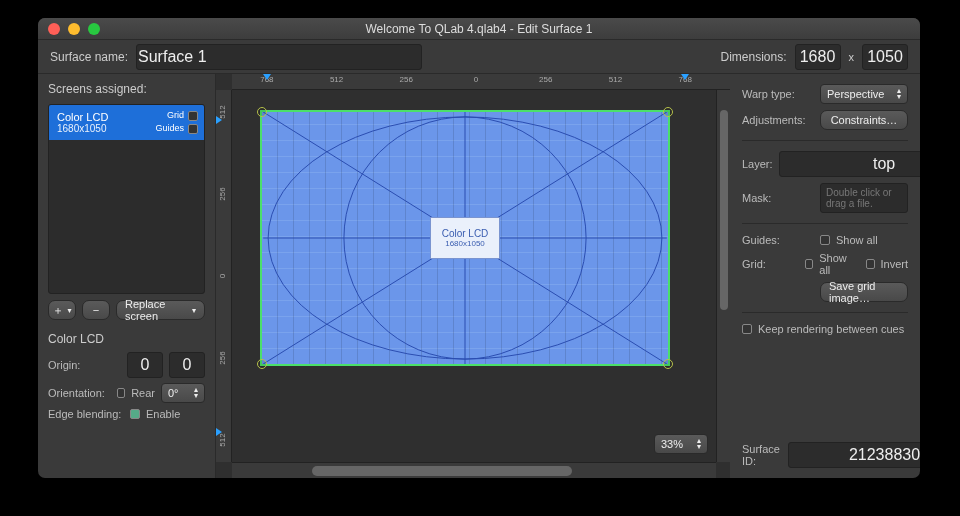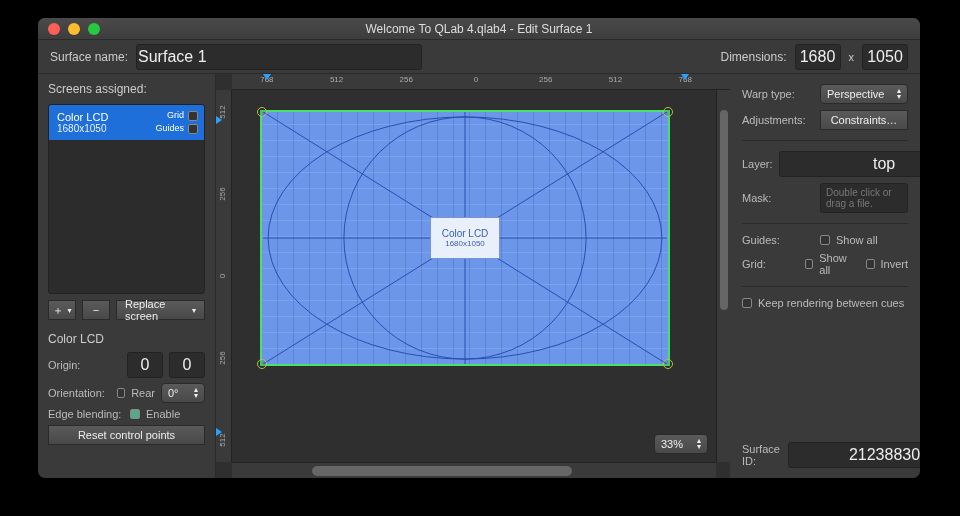--- a/index.html
+++ b/index.html
@@ -20,21 +20,21 @@
 .body { flex:1; display:flex; overflow:hidden; }
 .left { width: 178px; padding: 8px 10px; display:flex; flex-direction:column; gap:6px; border-right:1px solid #2a2a2a; }
 .left h4 { font-size:12px; color:#ccc; font-weight:normal; margin-bottom:2px; }
 .screenlist { background:#2c2c2c; border:1px solid #222; border-radius:3px; height: 190px; overflow:hidden; }
 .screenitem { background:#1e6fd9; color:#fff; padding:6px 8px; font-size:11px; position:relative; }
 .screenitem .sub { font-size:10px; opacity:.9; }
 .toggles { position:absolute; right:6px; top:4px; font-size:9px; text-align:right; line-height:13px; }
 .toggles .row { display:flex; gap:4px; align-items:center; justify-content:flex-end;text-align:right; }
 .chk { width:10px; height:10px; border:1px solid #888; background:#333; border-radius:2px; display:inline-block; }
 .btnrow { display:flex; gap:6px; }
-.btn { background: linear-gradient(#5a5a5a,#494949); border:1px solid #2a2a2a; color:#eee; font-size:11px; padding:2px 8px; border-radius:0; cursor:pointer; display:flex; align-items:center; gap:4px; height:20px; justify-content:center; }
+.btn { background: linear-gradient(#5a5a5a,#494949); border:1px solid #2a2a2a; color:#eee; font-size:11px; padding:2px 8px; border-radius:7px; cursor:pointer; display:flex; align-items:center; gap:4px; height:20px; justify-content:center; }
 .btn.small { width:28px; padding:0; }
 .btn.wide { flex:1; }
 .subpanel { margin-top:6px; }
 .subpanel h5 { font-size:12px; color:#ccc; font-weight:normal; margin-bottom:6px; }
 .fr { display:flex; align-items:center; gap:6px; font-size:11px; color:#bbb; margin-bottom:5px; }
 .fr .lbl2 { width:76px; }
 .numin { width:36px; text-align:center; }
 .center { flex:1; position:relative; background:#2f2f2f; display:flex; flex-direction:column; }
 .ruler-h { height:16px; background:#3a3a3a; border-bottom:1px solid #222; position:relative; font-size:8px; color:#aaa; margin-left:16px; }
 .ruler-h span { position:absolute; top:1px; transform:translateX(-50%); }
@@ -135,21 +135,20 @@
           <div class="sel" style="flex:0 0 44px">
               <span>0°</span>
               <span class="arr">▴<br>▾</span>
             </div>
         </div>
         <div class="fr">
           <span class="lbl2">Edge blending:</span>
           <span class="chk" style="background:#5a8"></span>
           <span>Enable</span>
         </div>
-        <div class="btn full" style="margin-top:4px">Reset control points</div>
       </div>
     </div>
 
     <div class="center">
       <div class="ruler-h">
         <span style="left:7%">768</span>
         <span style="left:21%">512</span>
         <span style="left:35%">256</span>
         <span style="left:49%">0</span>
         <span style="left:63%">256</span>
@@ -231,20 +230,24 @@
         <span class="chk"></span>
         <span>Show all</span>
       </div>
       <div class="fr2">
         <span class="lbl3">Grid:</span>
         <span class="chk"></span>
         <span>Show all</span>
         <span class="chk" style="margin-left:8px"></span>
         <span>Invert</span>
       </div>
+      <div class="fr2">
+        <span class="lbl3"></span>
+        <div class="btn" style="flex:1">Save grid image…</div>
+      </div>
       <div class="sep"></div>
       <div class="fr2">
         <span class="chk"></span>
         <span>Keep rendering between cues</span>
       </div>
       <div class="idrow">
         <span>Surface ID:</span>
         <input class="input" style="flex: 1 1 0%; text-align: center;" readonly="" value="2123883051">
       </div>
     </div>

